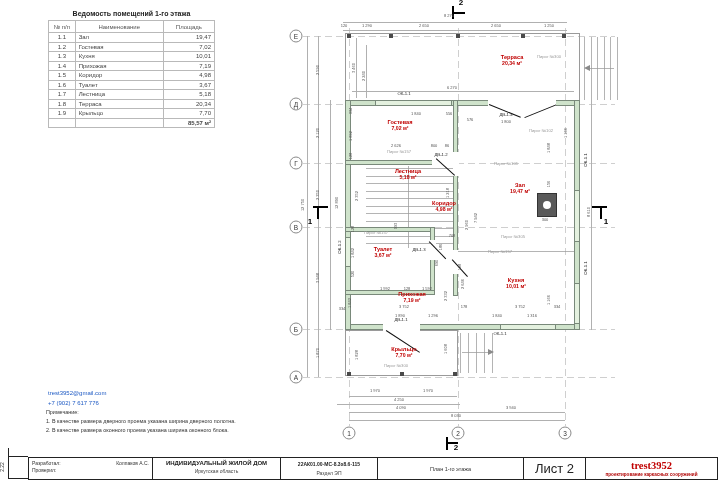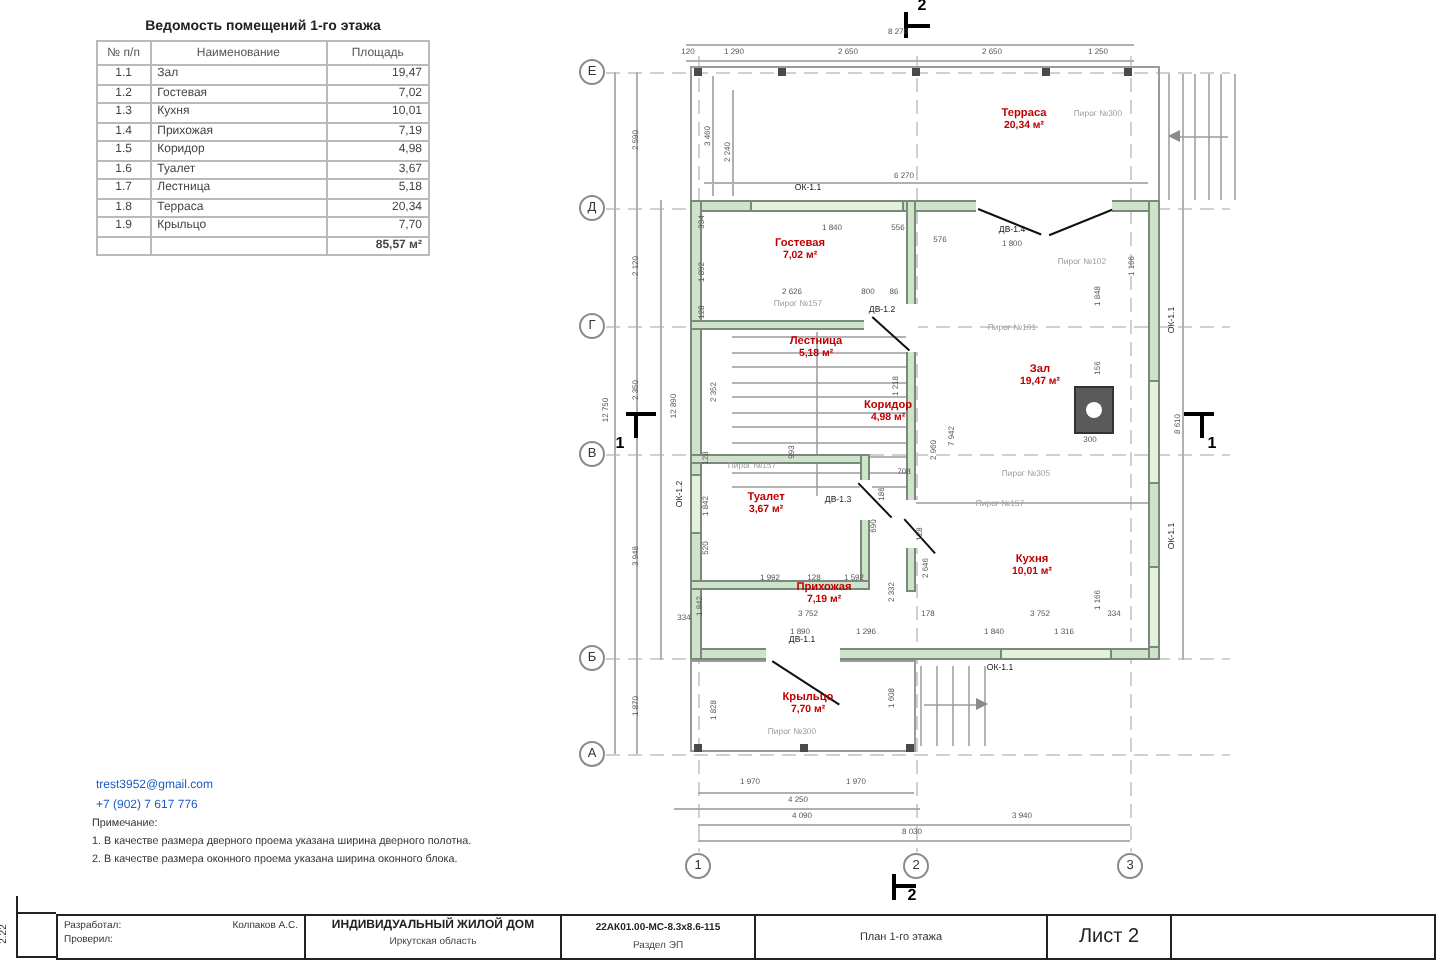--- a/index.html
+++ b/index.html
@@ -68,21 +68,21 @@
   .tb .c1{width:124px;font-size:5px;color:#333}
   .tb .c1 .r{display:flex;justify-content:space-between;margin-top:1px}
   .tb .c2{width:128px;text-align:center}
   .tb .c2 .proj{font-size:6px;font-weight:bold;color:#222;margin-top:1px}
   .tb .c2 .reg{font-size:5px;color:#444;margin-top:2px}
   .tb .c3{width:97px;text-align:center}
   .tb .c3 .code{font-size:5px;font-weight:bold;color:#222;margin-top:2px}
   .tb .c3 .sect{font-size:5px;color:#444;margin-top:3px}
   .tb .c4{width:146px;text-align:center;font-size:5.5px;color:#333;
           display:flex;align-items:center;justify-content:center}
-  .tb .c5{width:62px;text-align:right;font-size:10px;color:#222;
+  .tb .c5{width:62px;text-align:right;font-size:13px;color:#222;
           display:flex;align-items:center;justify-content:center}
   .tb .c6{flex:1;text-align:center;border-right:none}
   .tb .c6 .brand{font-family:"Liberation Serif",serif;font-weight:bold;font-size:10.5px;
                  color:#c00000;margin-top:1px}
   .tb .c6 .tagline{font-size:4.6px;font-weight:bold;color:#b00000;margin-top:1px}
 
   .frame-l{position:absolute;left:8px;top:448px;width:1px;height:31px;background:#222}
   .frame-t{position:absolute;left:8px;top:456px;width:20px;height:1px;background:#222}
   .frame-b{position:absolute;left:8px;top:478px;width:20px;height:1px;background:#222}
   .margin-note{position:absolute;left:-3px;top:464px;font-size:5px;color:#333;
@@ -742,13 +742,17 @@
   <div class="cell c3">
     <div class="code">22АК01.00-МС-8.3х8.6-115</div>
     <div class="sect">Раздел ЭП</div>
   </div>
   <div class="cell c4">
     <span>План 1-го этажа</span>
   </div>
   <div class="cell c5">
     <span>Лист 2</span>
   </div>
+  <div class="cell c6">
+    <div class="brand">trest3952</div>
+    <div class="tagline">проектирование каркасных сооружений</div>
+  </div>
 </div>
 
 </body></html>

